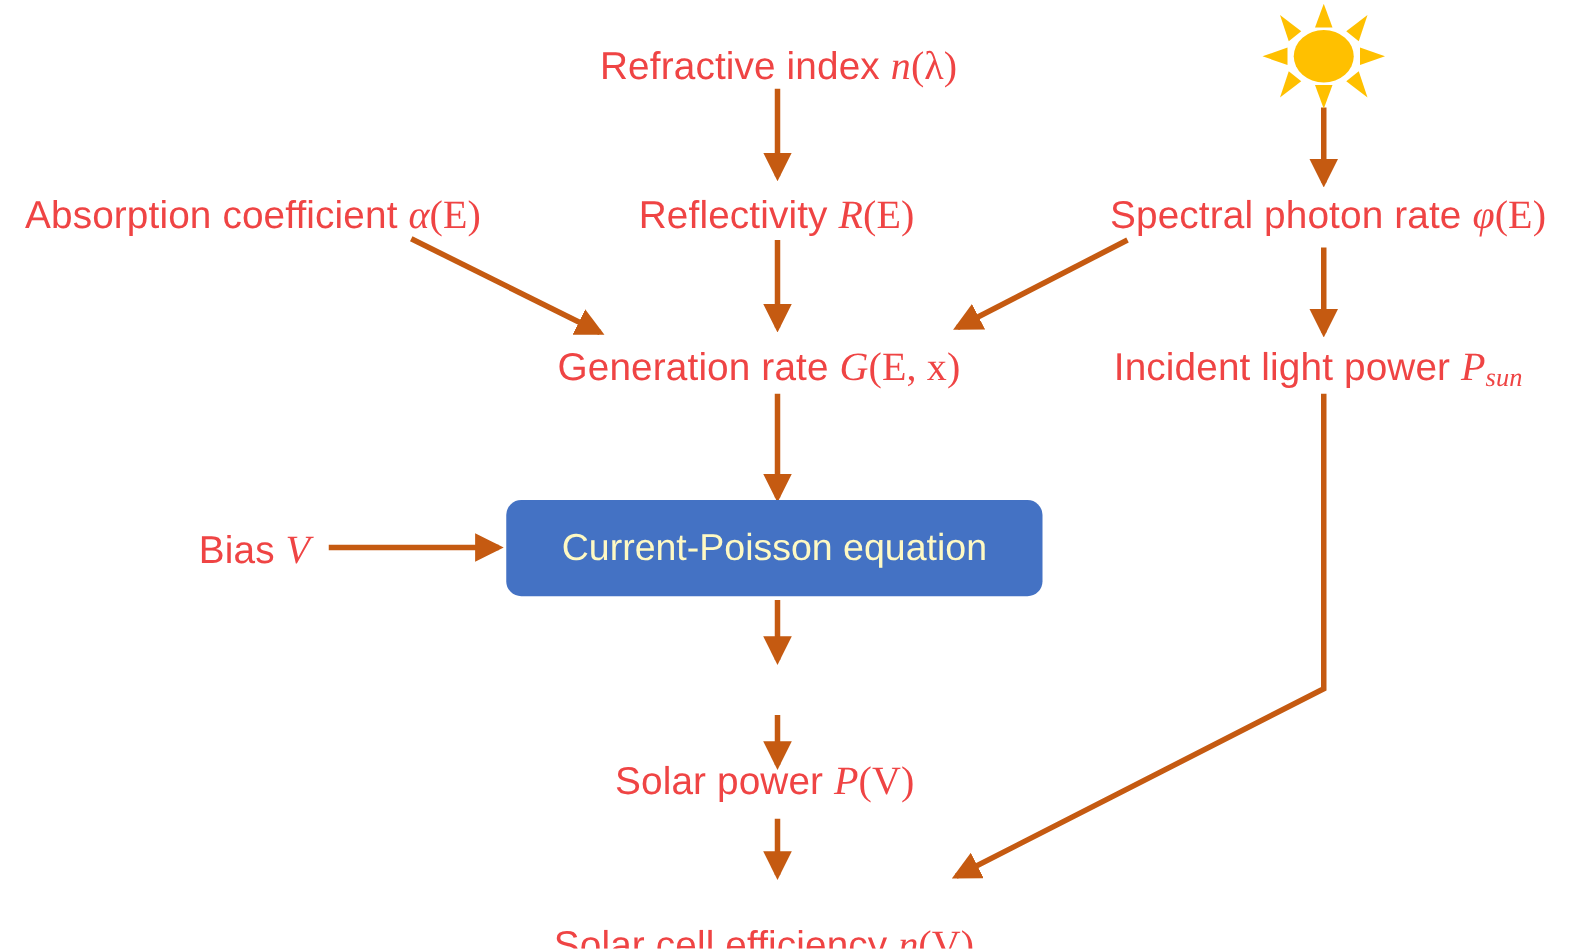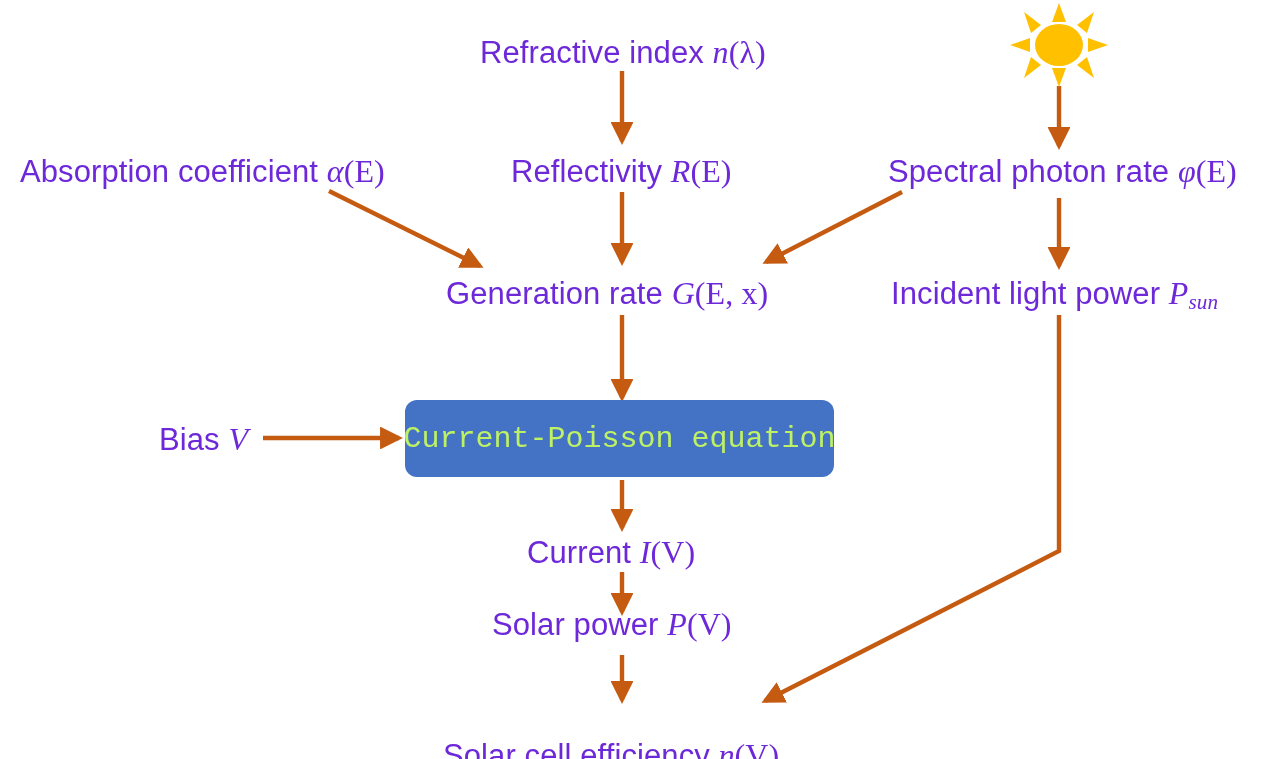--- a/index.html
+++ b/index.html
@@ -19,21 +19,21 @@
   }
   #arrow-layer {
     position: absolute;
     left: 0;
     top: 0;
     width: 1277px;
     height: 759px;
   }
   .node-label {
     position: absolute;
-    color: #6d28d9;
+    color: #ef4444;
     font-family: "Liberation Sans", sans-serif;
     font-size: 31px;
     line-height: 38px;
     white-space: nowrap;
     letter-spacing: 0.1px;
   }
   .node-label .math {
     font-family: "Liberation Serif", serif;
     font-style: italic;
     font-size: 32px;
@@ -48,22 +48,22 @@
   }
   .process-box {
     position: absolute;
     background: #4472C4;
     border-radius: 12px;
     display: flex;
     align-items: center;
     justify-content: center;
   }
   .process-box .box-text {
-    color: #bef264;
-    font-family: Liberation Mono, monospace;
+    color: #fef9c3;
+    font-family: Liberation Sans, sans-serif;
     font-size: 30px;
     white-space: nowrap;
   }
   .sun-icon {
     position: absolute;
   }
 </style>
 </head>
 <body>
 
@@ -142,23 +142,20 @@
   </div>
 
   <div class="node-label" style="left:159px; top:420px;">
     <span>Bias </span><span class="math">V</span>
   </div>
 
   <div class="process-box" style="left:405px; top:400px; width:429px; height:77px;">
     <span class="box-text">Current-Poisson equation</span>
   </div>
 
-  <div class="node-label" style="left:527px; top:533px;">
-    <span>Current </span><span class="math"><span>I</span><span class="paren">(V)</span></span>
-  </div>
 
   <div class="node-label" style="left:492px; top:605px;">
     <span>Solar power </span><span class="math"><span>P</span><span class="paren">(V)</span></span>
   </div>
 
   <div class="node-label" style="left:443px; top:736px;">
     <span>Solar cell efficiency </span><span class="math"><span>η</span><span class="paren">(V)</span></span>
   </div>
 
 </div>

